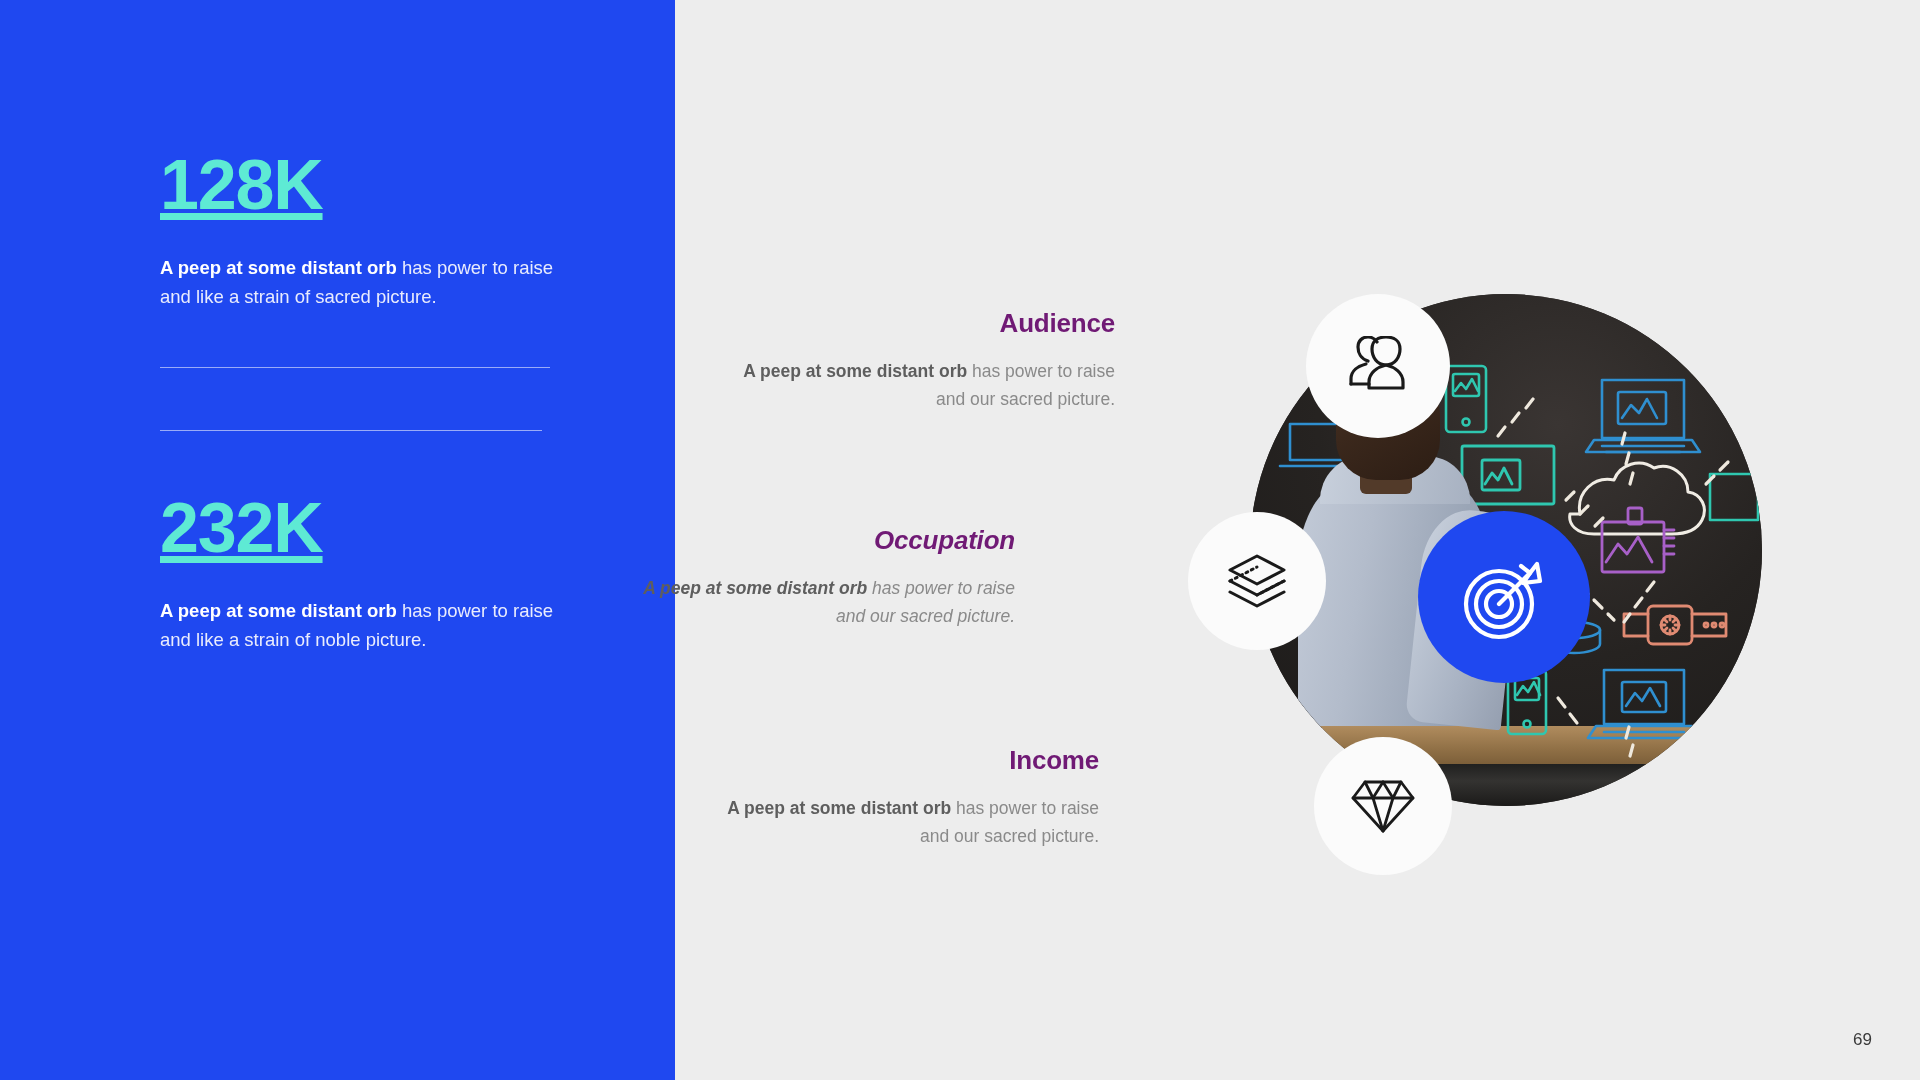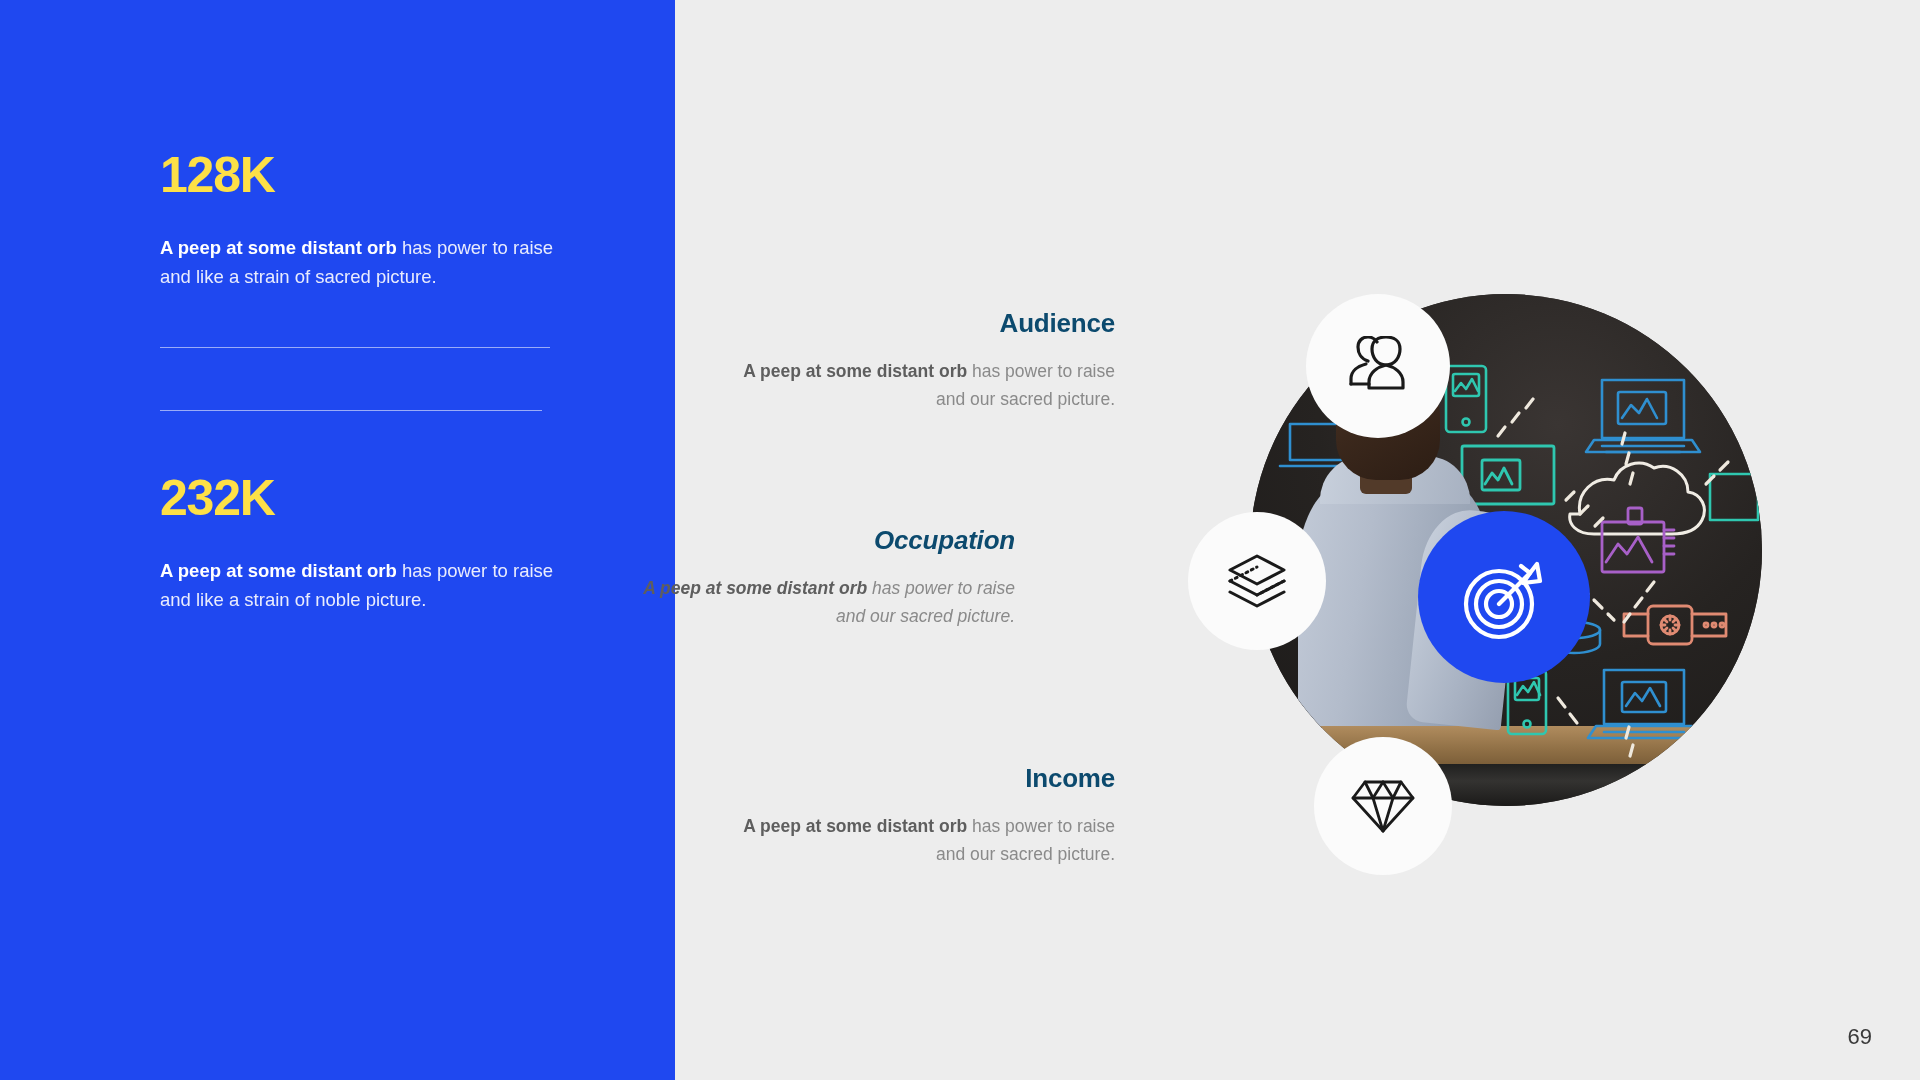--- a/index.html
+++ b/index.html
@@ -24,25 +24,26 @@
     width:675px; height:1080px;
     background:#1F48F0;
   }
   .stats-wrap {
     position:absolute;
     left:160px; top:150px;
     width:420px;
   }
   .stat-block { position:relative; }
   .stat-number {
-    font-size:50px;
+    font-size:70px;
     font-weight:700;
-    color:#fde047;
+    color:#5eead4;
     letter-spacing:-1.2px;
     line-height:1.0;
+    text-decoration:underline;
   }
   .stat-desc {
     margin-top:34px;
     font-size:18.5px;
     line-height:1.55;
     color:#e9ecfd;
     font-weight:400;
     max-width:400px;
   }
   .stat-desc b { color:#ffffff; font-weight:700; }
@@ -61,36 +62,36 @@
     width:1245px; height:1080px;
   }
 
   .feature {
     position:absolute;
     text-align:right;
   }
   .feature-title {
     font-size:26px;
     font-weight:700;
-    color:#0c4a6e;
+    color:#701a75;
     line-height:1.2;
     letter-spacing:-0.2px;
   }
   .feature-desc {
     margin-top:19px;
     font-size:17.5px;
     line-height:1.58;
     color:#8a8a8a;
     font-weight:400;
   }
   .feature-desc b { color:#5e5e5e; font-weight:700; }
 
   .feature.audience   { left:60px;  top:308px;  width:380px; }
   .feature.occupation { left:-40px; top:525px;  width:380px;font-style:italic; }
-  .feature.income     { left:60px;  top:745px;  width:380px;margin-top:18px; }
+  .feature.income     { left:44px;  top:745px;  width:380px; }
 
   
   .photo-circle {
     position:absolute;
     left:1250px; top:294px;
     width:512px; height:512px;
     border-radius:50%;
     overflow:hidden;
     background:#2a2725;
   }
@@ -174,21 +175,21 @@
   .badge.target-badge {
     left:1418px; top:511px; width:172px; height:172px;
     background:#1F48F0;
   }
   .badge svg { display:block; }
 
   
   .page-number {
     position:absolute;
     right:48px; bottom:30px;
-    font-size:22px;
+    font-size:17px;
     color:#3a3a3a;
     font-weight:400;
   }
 </style>
 </head>
 <body>
 
 <div class="slide">
 
   <div class="left-panel">

